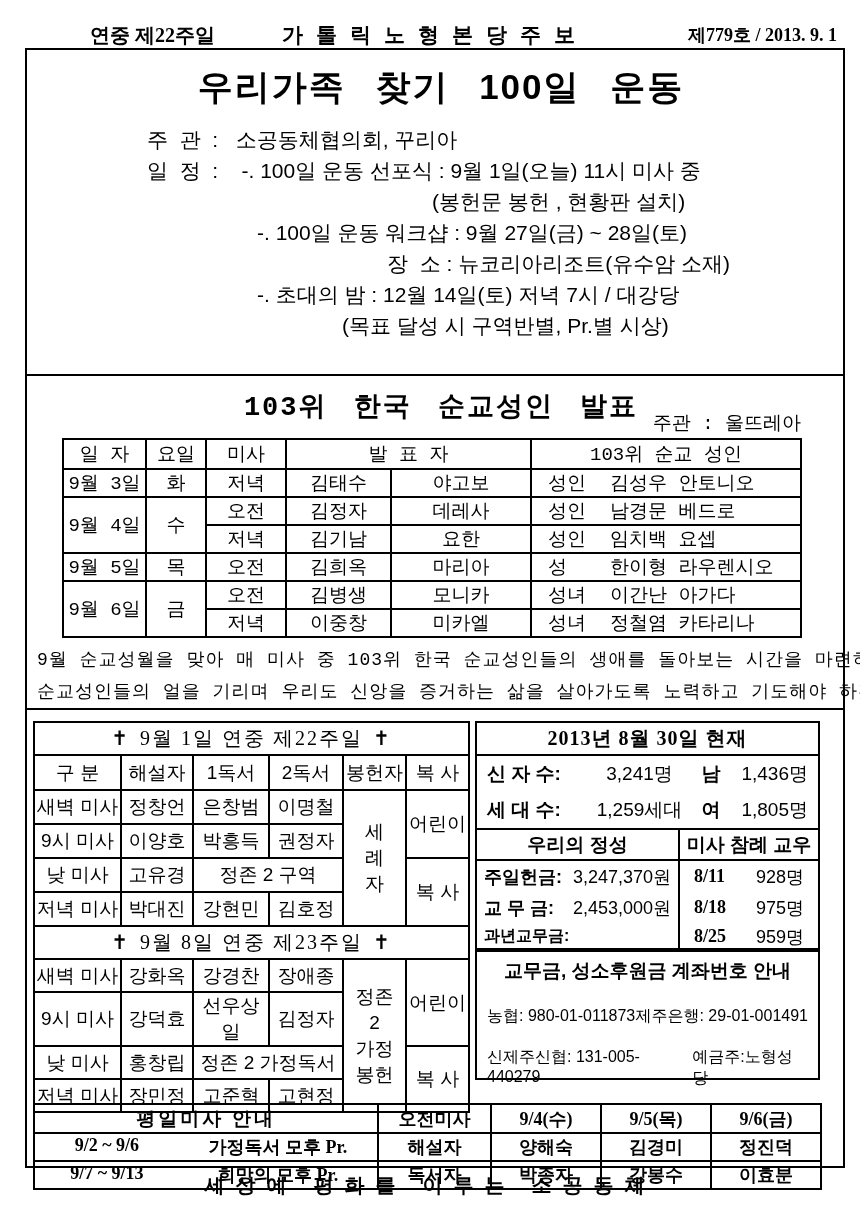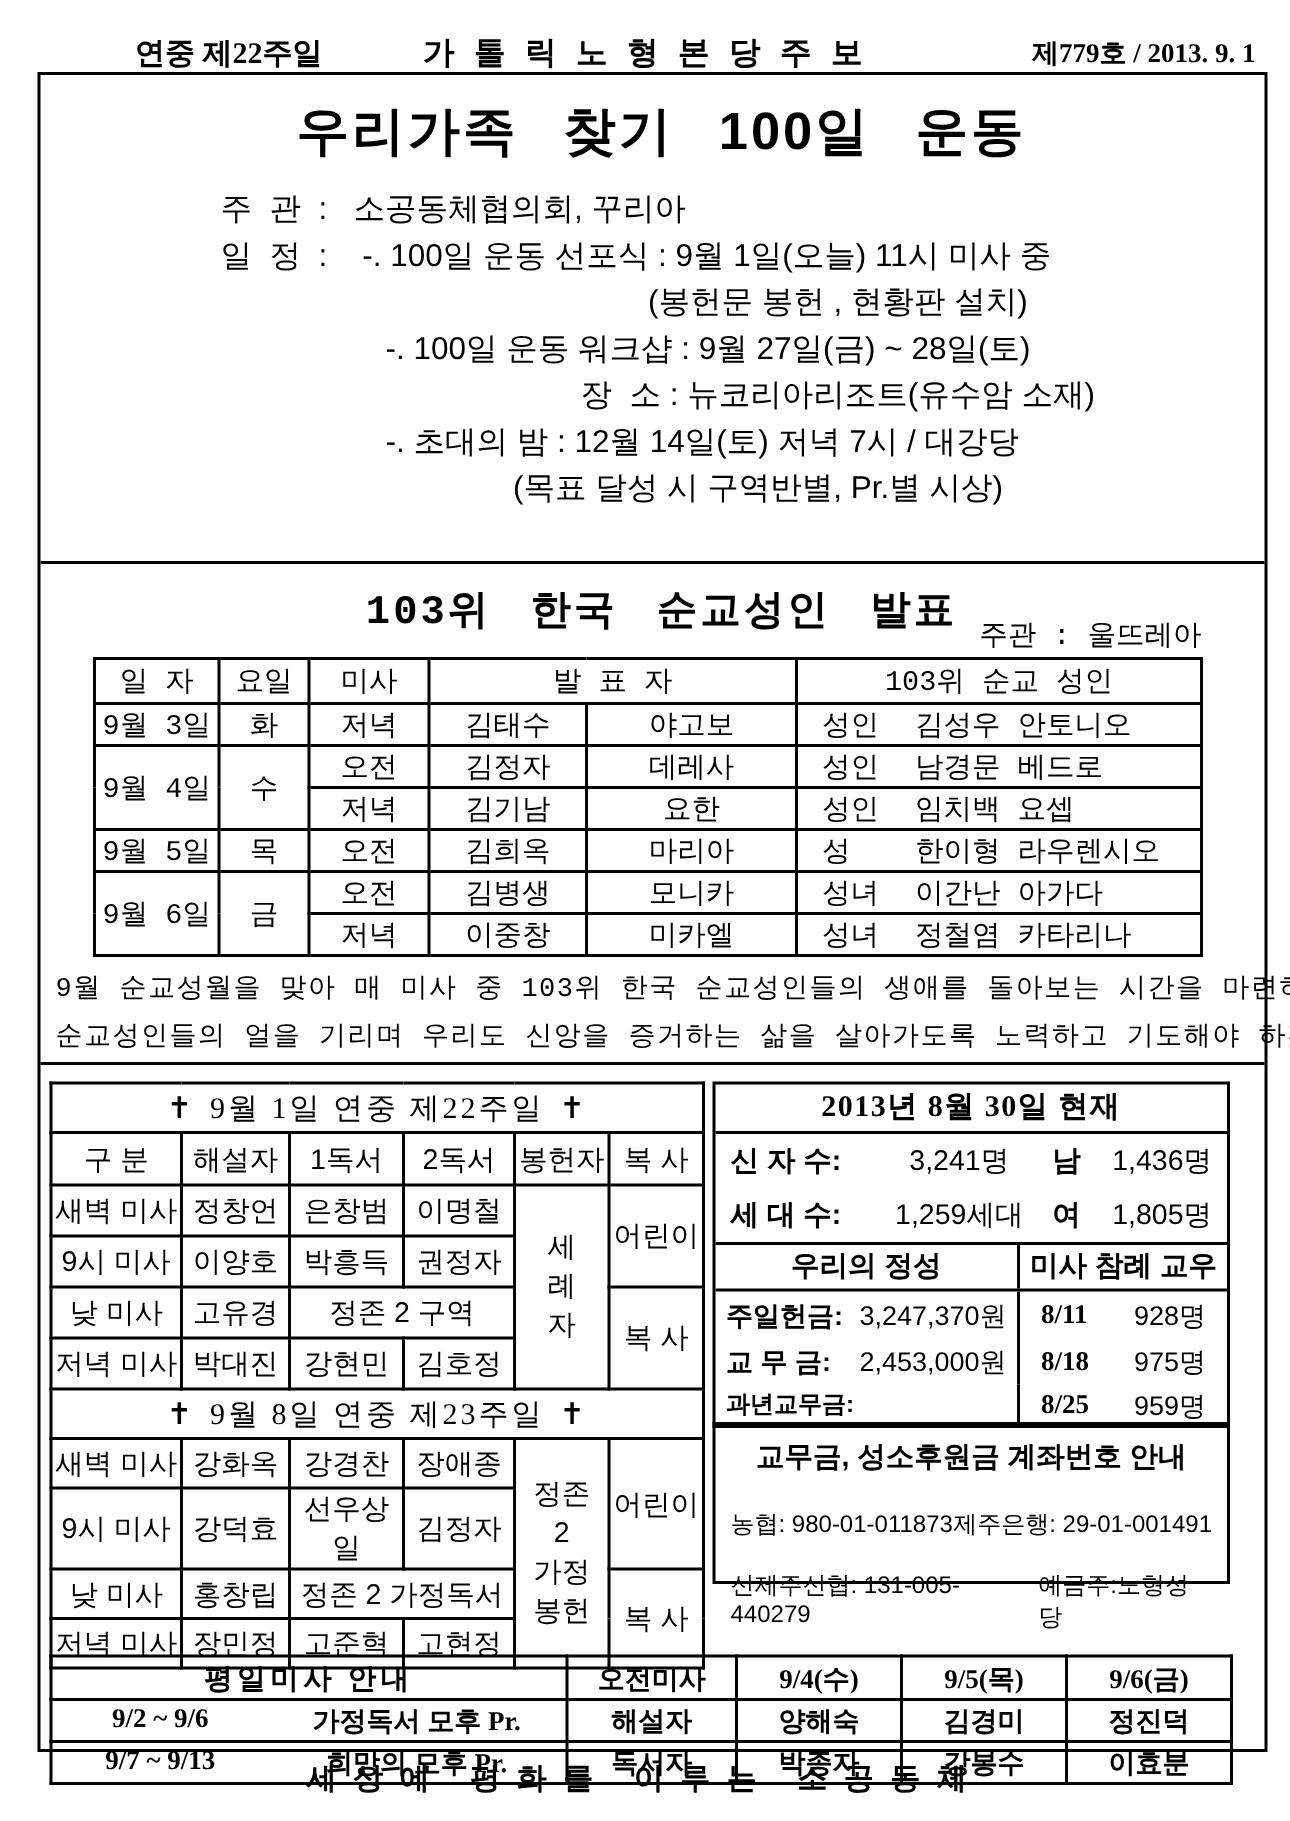--- a/index.html
+++ b/index.html
@@ -69,21 +69,21 @@
   .money-row .ml { width:203px; border-right:2px solid #000; display:flex;
                    justify-content:space-between; align-items:center; padding:0 7px; }
   .money-row .ml .lab { font-weight:bold; }
   .money-row .mr { flex:1; display:flex; justify-content:space-between; align-items:center;
                    padding:0 14px; }
   .money-row .att-d { font-weight:bold; font-family:"Liberation Serif","DejaVu Serif",serif; }
   .money-row.last { height:27px; }
   .money-row.last .lab { font-size:16px; }
 
   
-  .accounts { position:absolute; left:448px; top:238px; width:345px; height:108px;
+  .accounts { position:absolute; left:448px; top:238px; width:345px; height:132px;
               border:2px solid #000; }
   .acc-title { margin-top:8px; text-align:center; font-weight:bold; font-size:19px; }
   .acc-line { display:flex; justify-content:space-between; padding:0 10px; font-size:16px; }
   .acc-line.l1 { margin-top:22px; }
   .acc-line.l2 { margin-top:20px; }
 
   
   .weekday { position:absolute; left:6px; top:393px; width:787px;
              font-family:"Liberation Serif","DejaVu Serif",serif; }
   .weekday td, .weekday th { height:28px; font-size:18px; font-weight:bold; text-align:center; }

